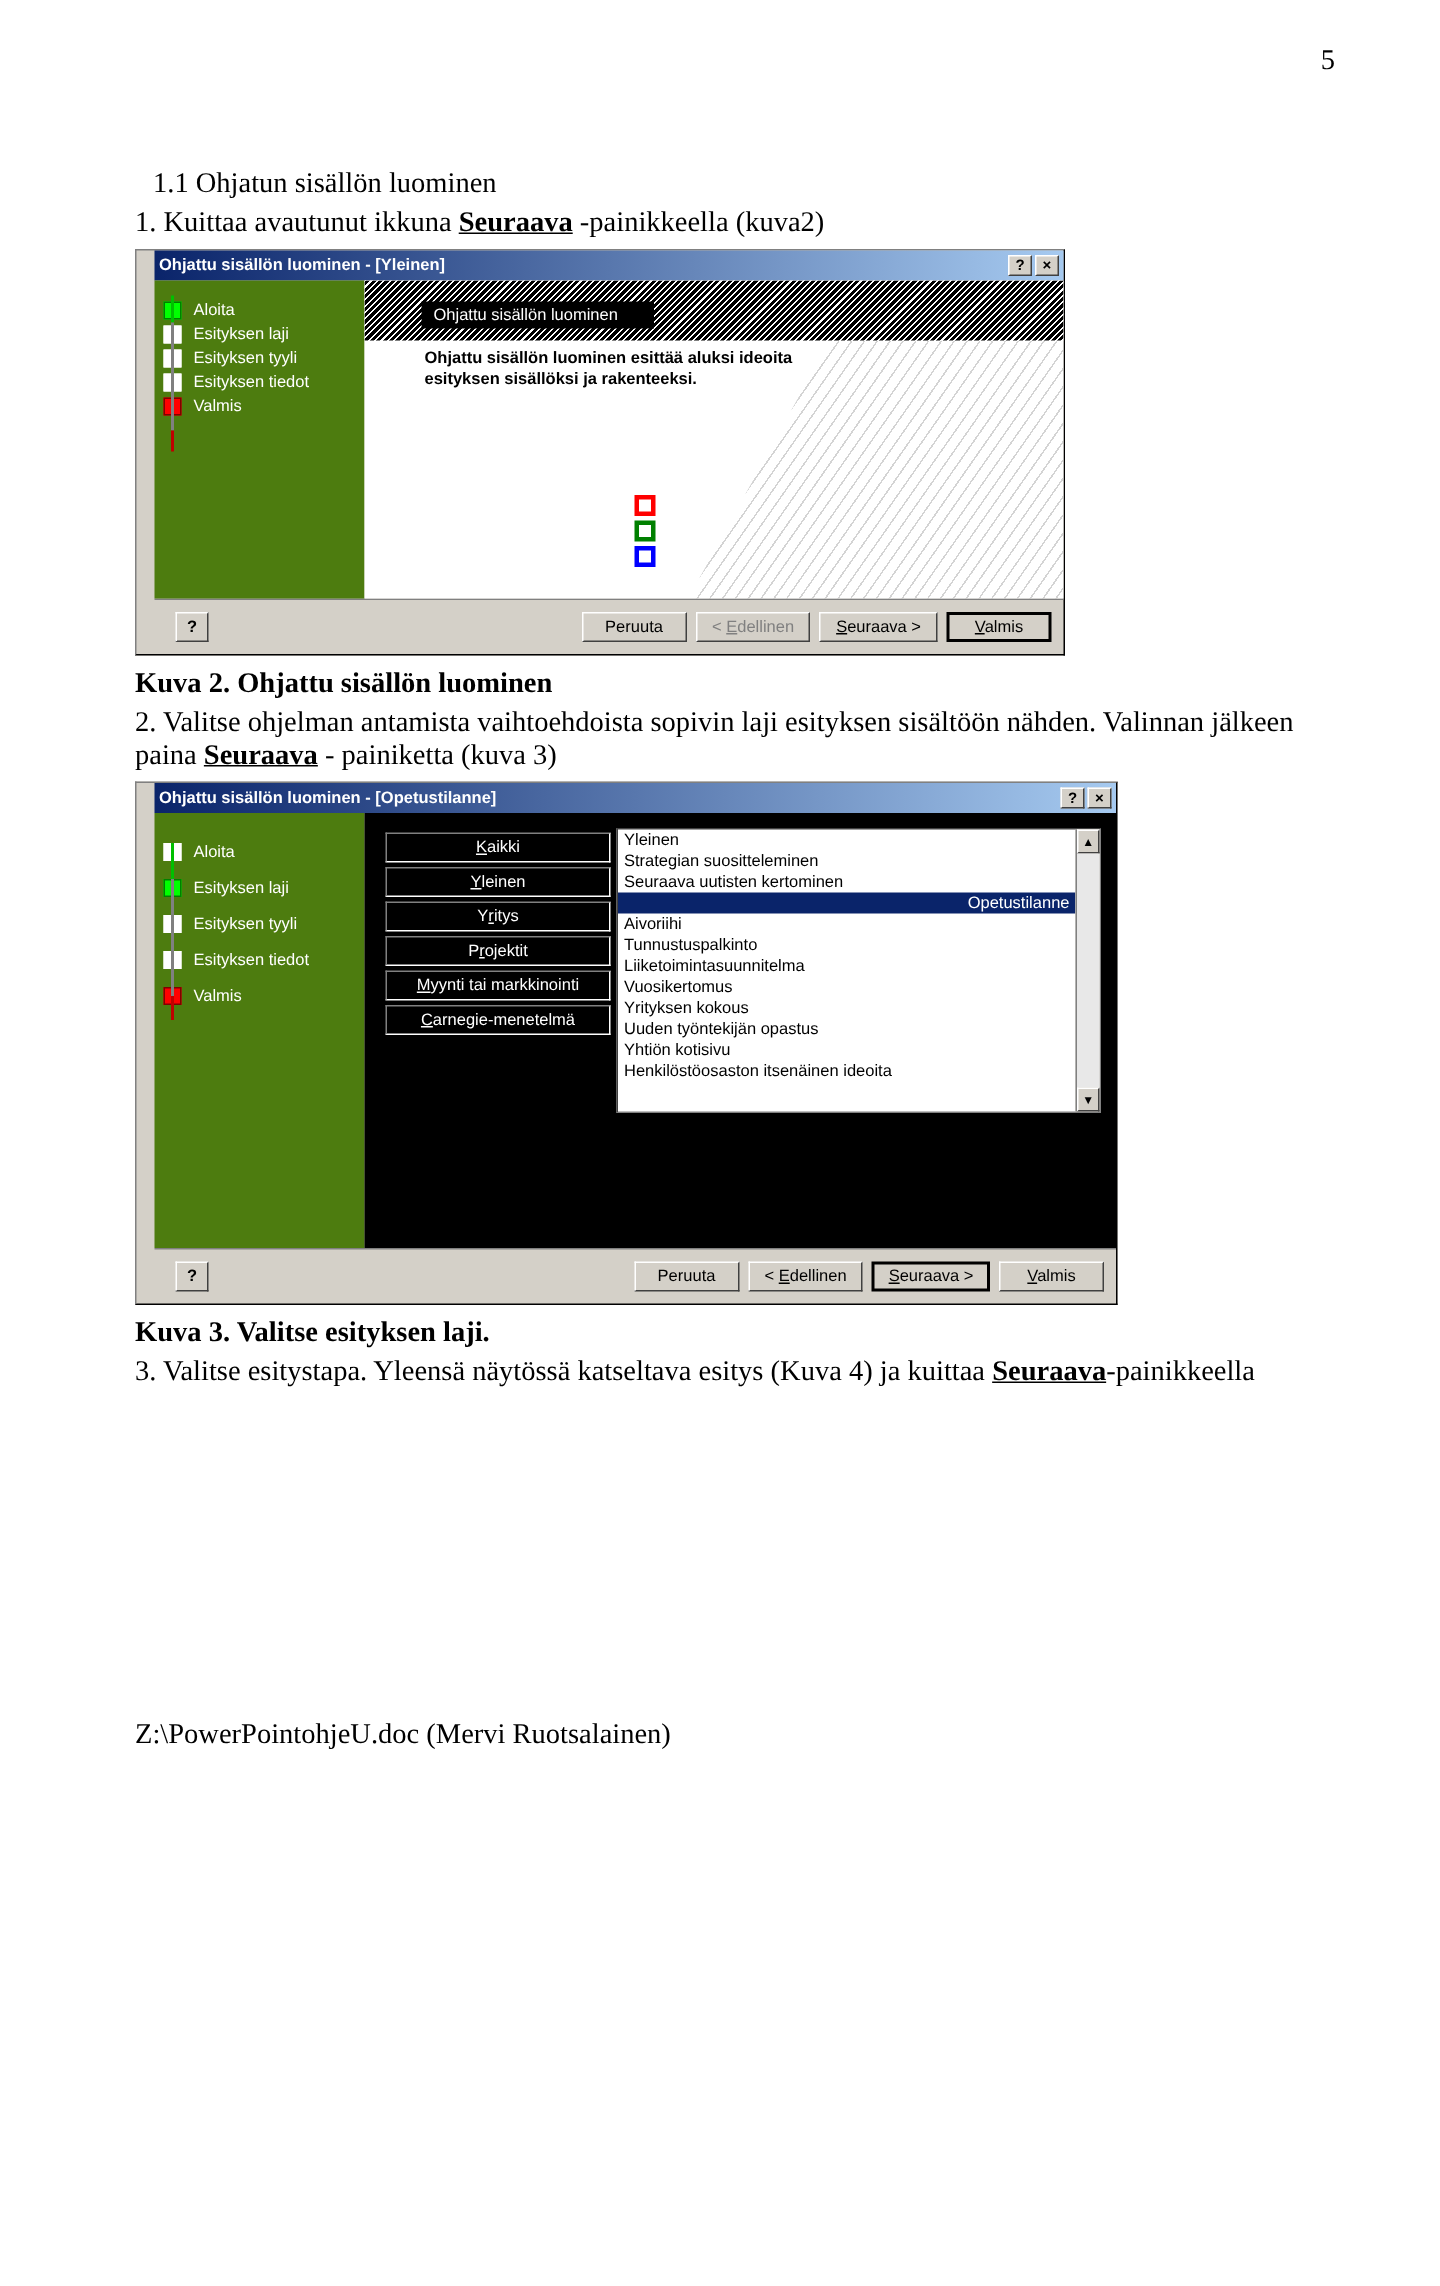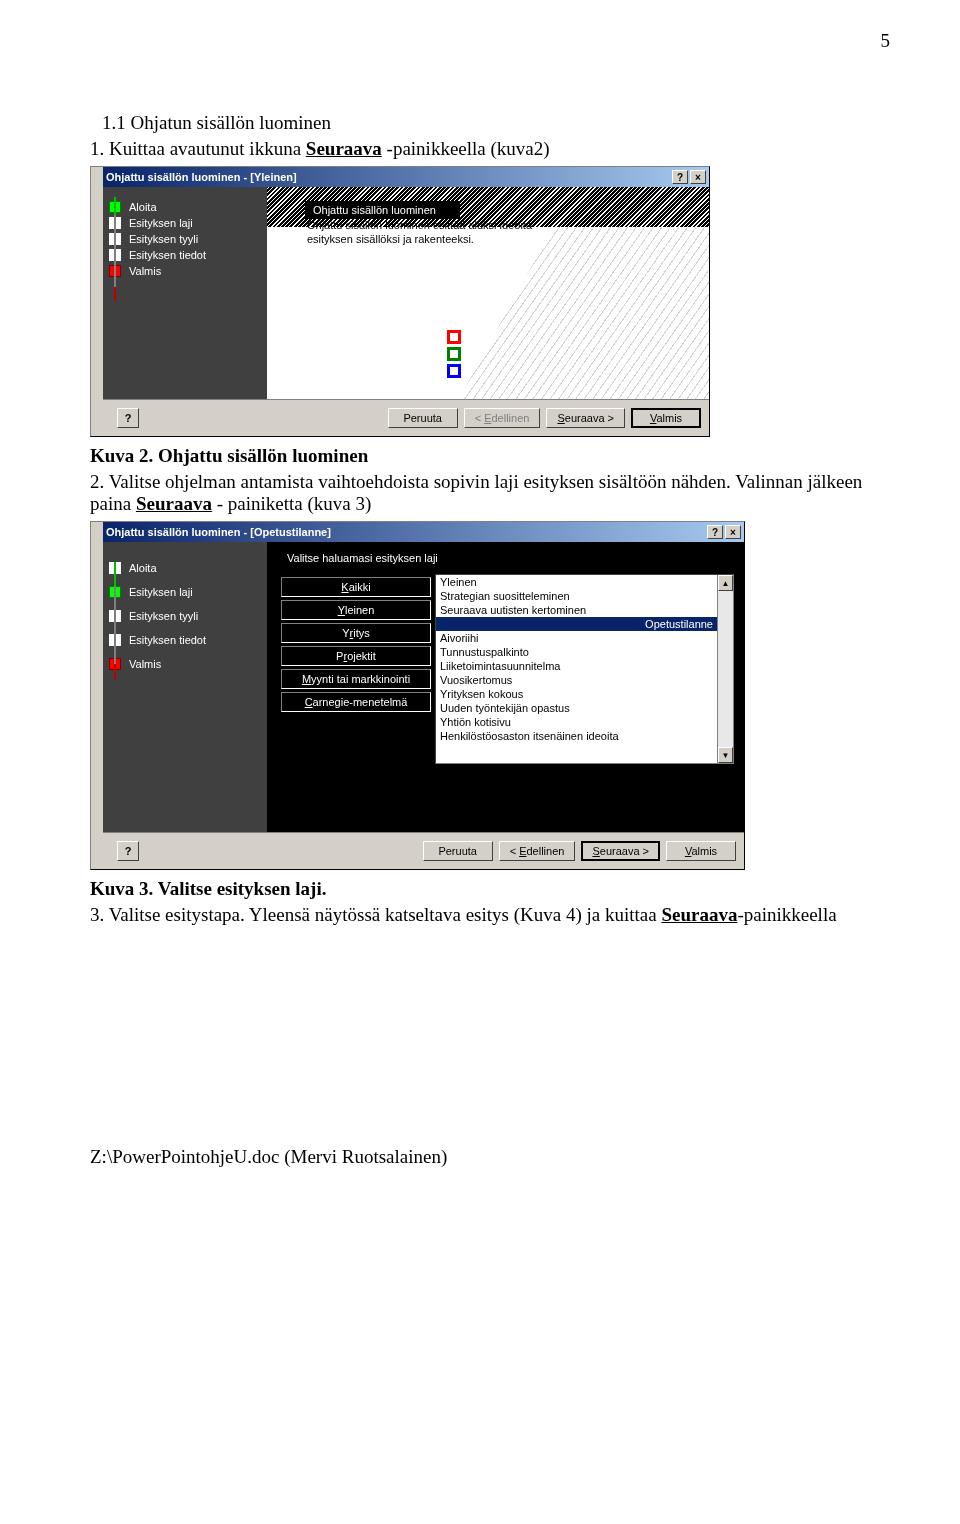--- a/index.html
+++ b/index.html
@@ -49,22 +49,22 @@
     display: inline-flex;
     align-items: center;
     justify-content: center;
     margin-left: 2px;
     font-size: 10px;
     color: #000;
     font-weight: bold;
   }
   .dlg-body { display: flex; }
   .steps-panel {
-    width: 164px;
-    background: #404040;
+    width: 140px;
+    background: #4d7c0f;
     padding: 10px 6px 10px 6px;
     position: relative;
   }
   .step-row {
     display: flex; align-items: center;
     margin: 4px 0;
     color: #fff;
   }
   .step-box {
     width: 12px; height: 12px;
@@ -96,23 +96,23 @@
     position:absolute; left:0; right:0; top:0; height:40px;
     background: repeating-linear-gradient(-45deg, #fff 0 1px, #000 1px 3px);
   }
   .d1-black-box {
     position:absolute; left:38px; top:14px;
     background:#000; color:#fff;
     padding:3px 24px 3px 8px;
     font-size:11px;
   }
   .d1-desc {
-    position:absolute; left:40px; top:32px;
+    position:absolute; left:40px; top:46px;
     font-size:11px; color:#000;
-    width:260px; line-height:1.25;
+    width:260px; line-height:1.25;font-weight:bold;
   }
   .d1-squares {
     position:absolute; left:180px; top:140px;
   }
   .d1-sq {
     width:14px; height:14px; border:3px solid #f00;
     margin:3px 0;
   }
   .d1-sq.green { border-color:#008000; }
   .d1-sq.blue { border-color:#0000ff; }
@@ -306,21 +306,20 @@
       <div class="step-row" style="margin-bottom:12px;">
           <div class="step-box"></div>
           <span class="step-label">Esityksen tiedot</span>
         </div>
       <div class="step-row">
           <div class="step-box red"></div>
           <span class="step-label">Valmis</span>
         </div>
     </div>
     <div class="content-panel d2-content">
-      <div class="d2-prompt">Valitse haluamasi esityksen laji</div>
       <div class="d2-row">
         <div class="d2-cats" id="d2cats">
             <div class="d2-cat-btn"><u>K</u>aikki</div>
             <div class="d2-cat-btn"><u>Y</u>leinen</div>
             <div class="d2-cat-btn">Y<u>r</u>itys</div>
             <div class="d2-cat-btn">P<u>r</u>ojektit</div>
             <div class="d2-cat-btn"><u>M</u>yynti tai markkinointi</div>
             <div class="d2-cat-btn"><u>C</u>arnegie-menetelmä</div>
           </div>
         <div class="d2-list-wrap">

